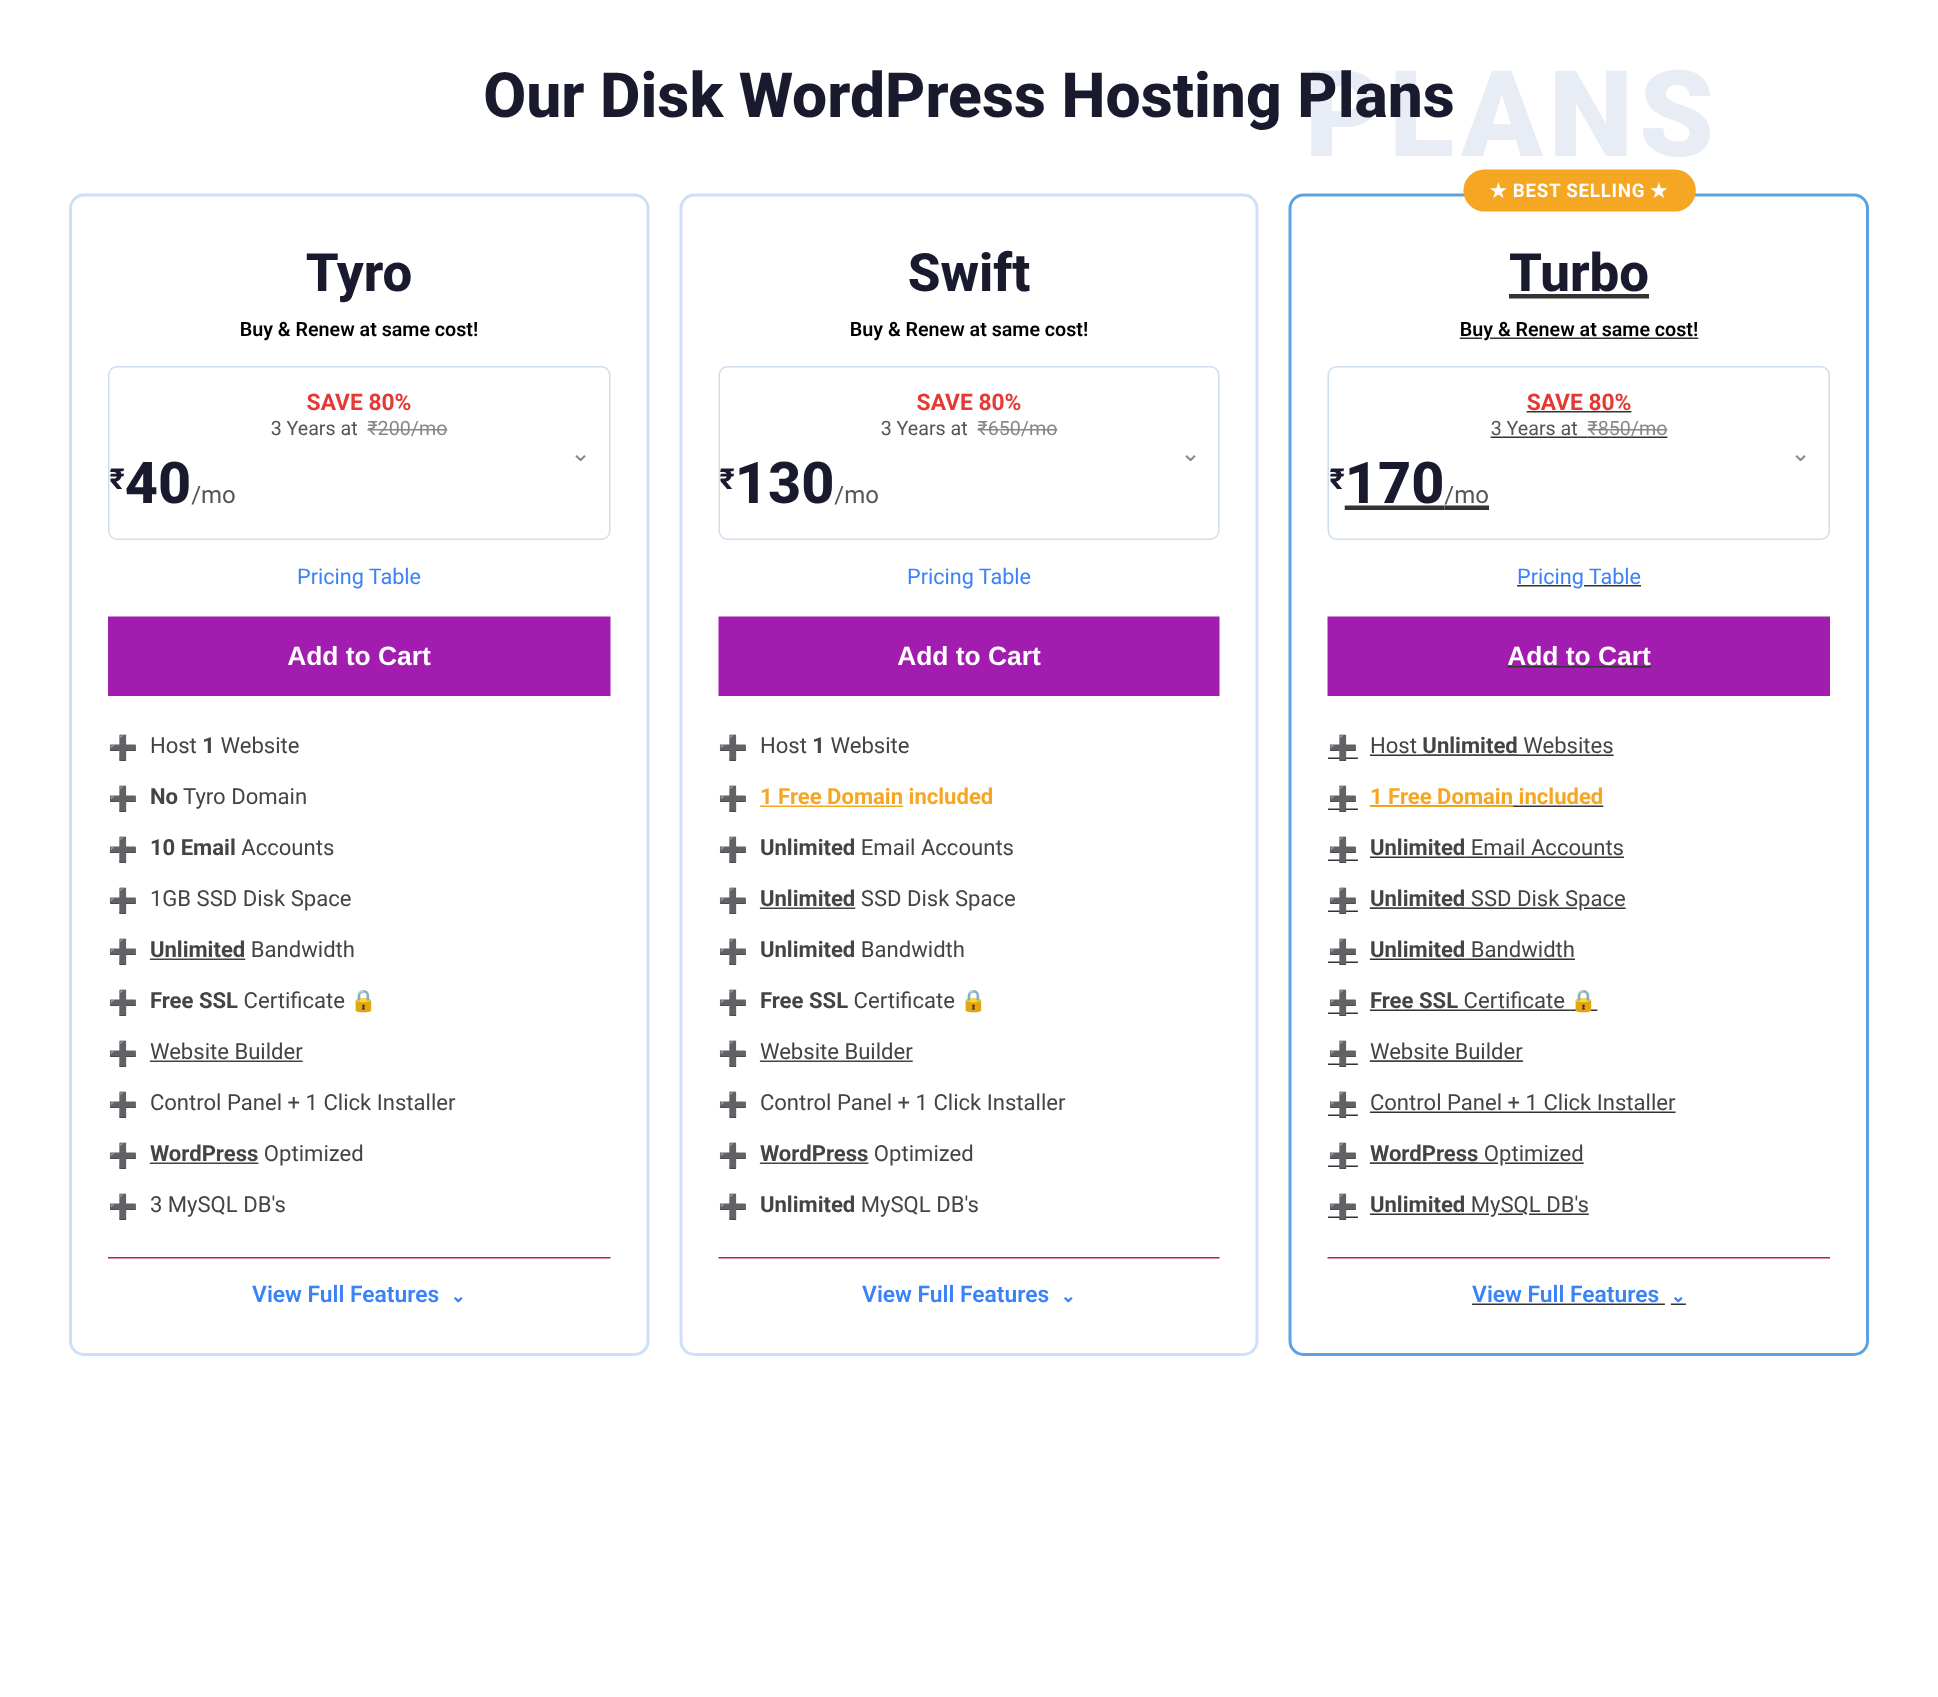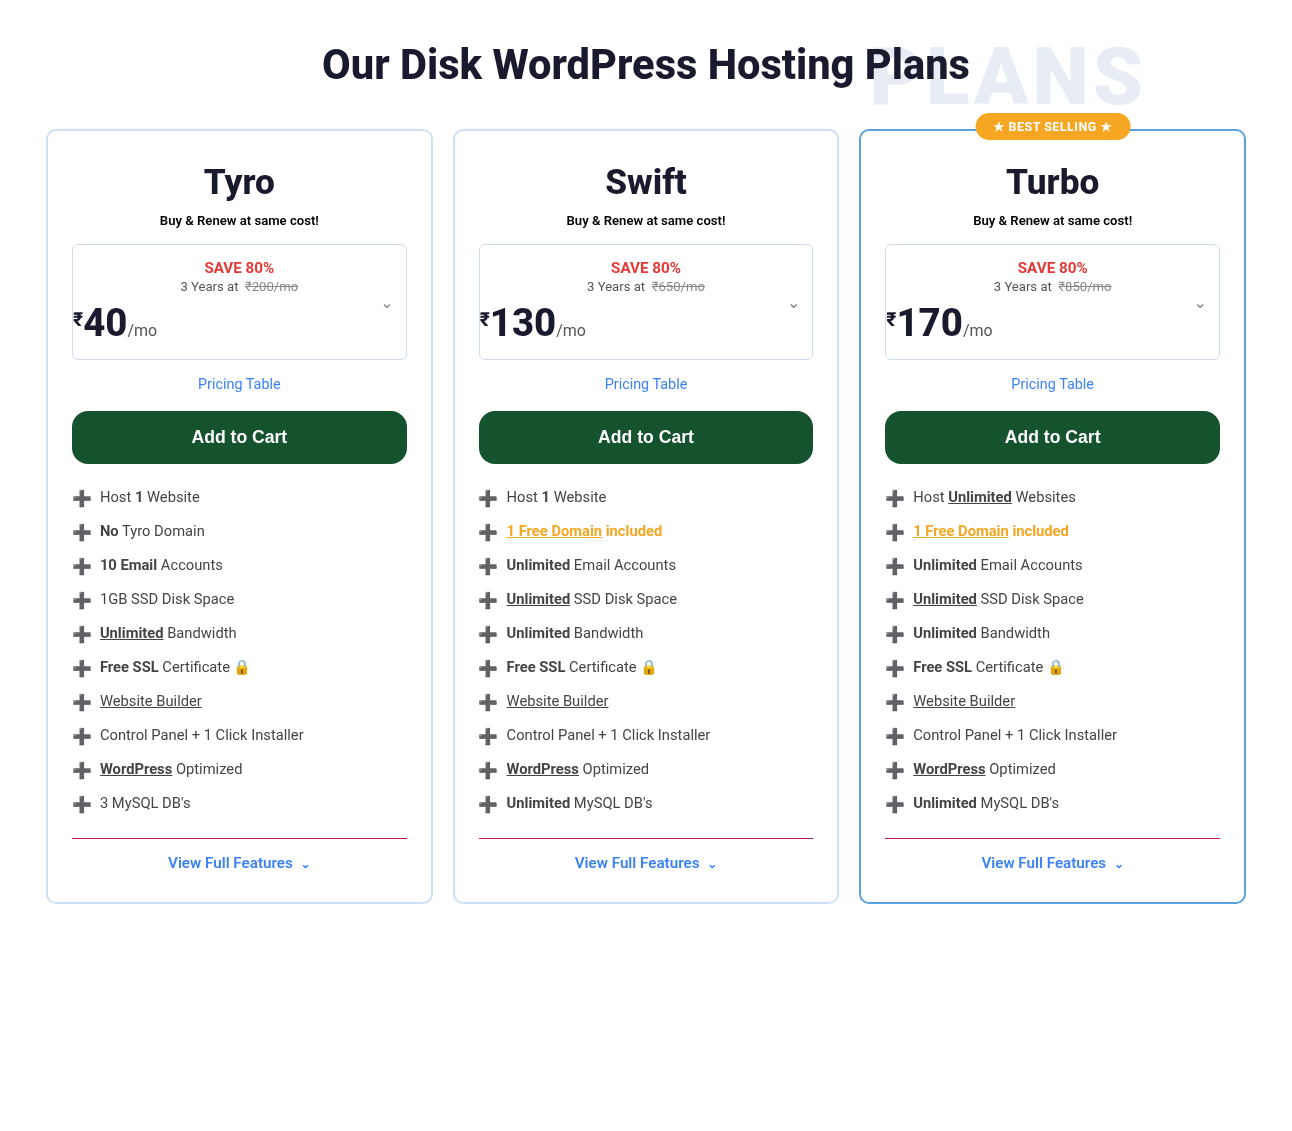--- a/index.html
+++ b/index.html
@@ -37,20 +37,21 @@
     .plan-card {
       flex: 1;
       border: 2px solid #cde0f7;
       border-radius: 10px;
       padding: 30px 24px;
       position: relative;
       background: #fff;
     }
     .plan-card.featured {
       border-color: #5ba3e0;
+      text-decoration: underline;
     }
     .best-selling-badge {
       position: absolute;
       top: -18px;
       left: 50%;
       transform: translateX(-50%);
       background: #f5a623;
       color: #fff;
       font-size: 0.78rem;
       font-weight: 700;
@@ -126,24 +127,24 @@
       margin-bottom: 18px;
     }
     .pricing-table-link a {
       color: #3b82f6;
       font-size: 0.9rem;
       text-decoration: none;
     }
     .add-to-cart-btn {
       display: block;
       width: 100%;
-      background: #14532d;
+      background: #a21caf;
       color: #fff;
       border: none;
-      border-radius: 16px;
+      border-radius: 0;
       padding: 16px;
       font-size: 1.1rem;
       font-weight: 700;
       cursor: pointer;
       margin-bottom: 24px;
       text-align: center;
     }
     .features-list {
       list-style: none;
       padding: 0;

